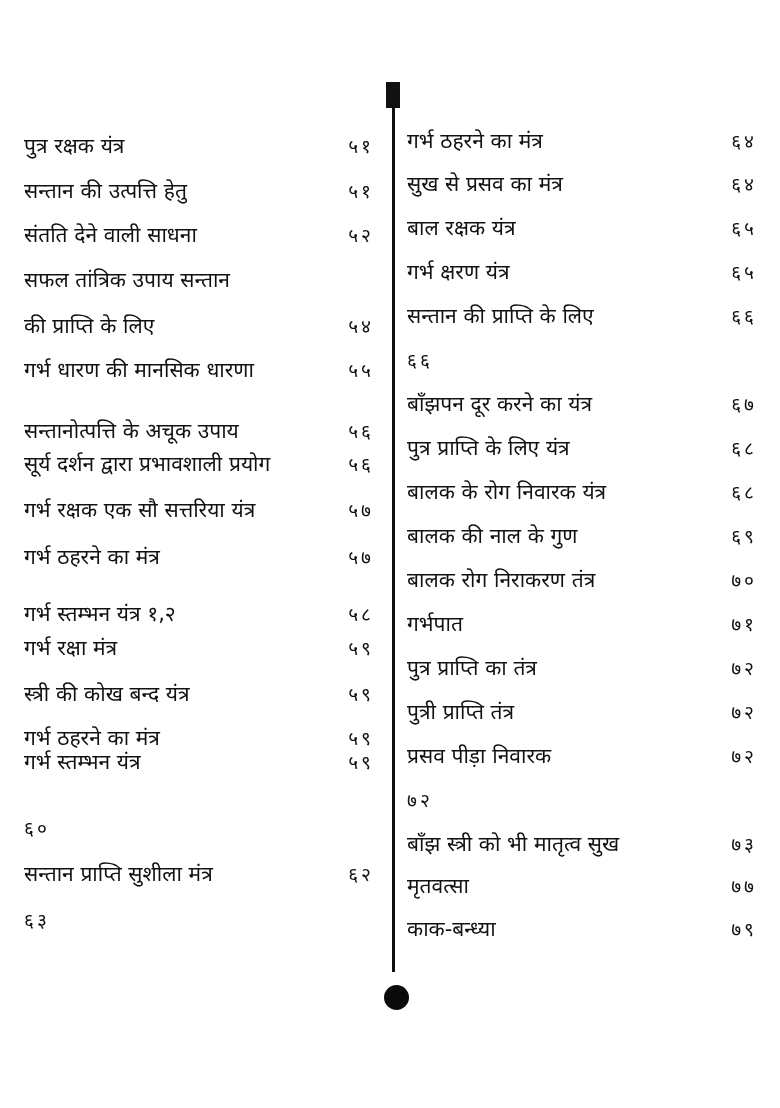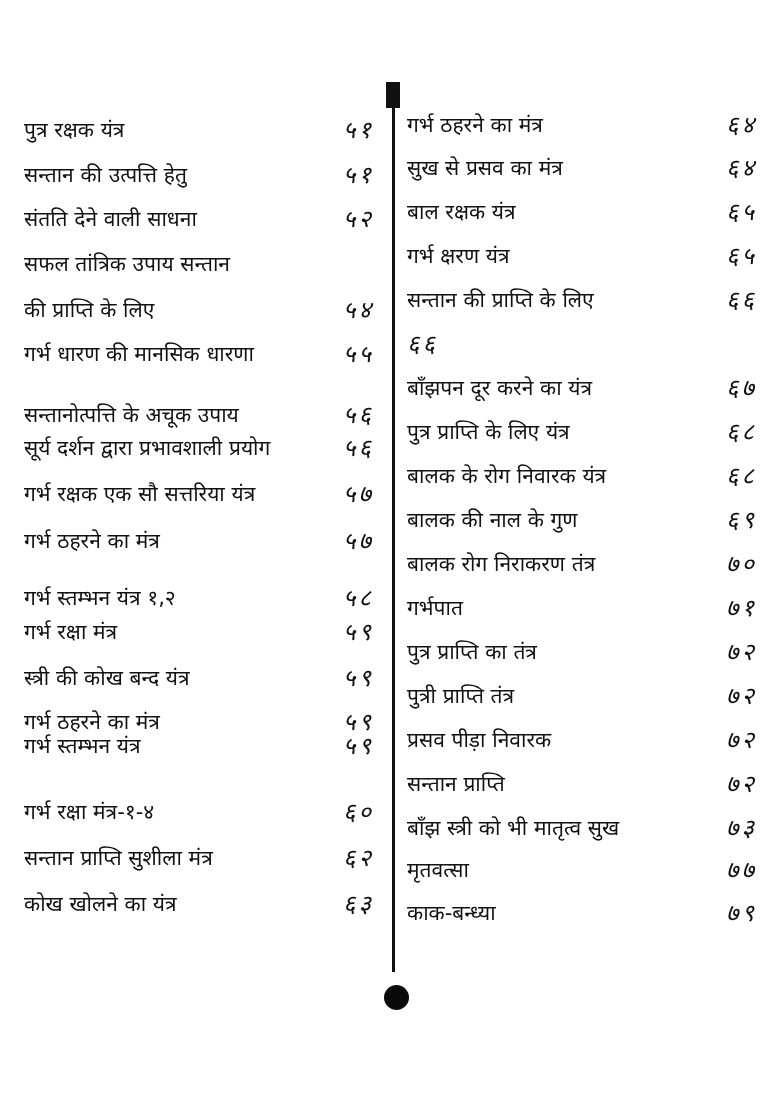--- a/index.html
+++ b/index.html
@@ -2,23 +2,23 @@
 <html><head>
   <meta charset="utf-8">
   <style>
     html, body { margin: 0; padding: 0; background: #ffffff; }
     body { width: 780px; height: 1108px; position: relative; overflow: hidden;
            font-family: "DejaVu Sans", "Liberation Sans", sans-serif; color: #111; }
     .col { position: absolute; top: 0; }
     .col-left { left: 24px; width: 352px; }
     .col-right { left: 407px; width: 352px; }
     .row { position: absolute; left: 0; right: 0; height: 36px; display: flex;
-           align-items: flex-end; justify-content: space-between; font-size: 21px; line-height: 36px; white-space: nowrap; }
+           align-items: flex-end; justify-content: space-between; font-size: 21px; line-height: 36px; white-space: nowrap; margin-top: 16px; }
     .row .title { letter-spacing: 0px; }
-    .row .page { font-size: 24px; letter-spacing: 3px; padding-right: 2px; font-style: italic; }
+    .row .page { font-size: 19px; letter-spacing: 3px; padding-right: 2px; }
     .divider-line { position: absolute; left: 392px; top: 84px; width: 3px; height: 888px; background: #111; }
     .divider-cap { position: absolute; left: 386px; top: 82px; width: 14px; height: 26px; background: #111; }
     .divider-dot { position: absolute; left: 384px; top: 985px; width: 25px; height: 25px; border-radius: 50%; background: #0a0a0a; }
   </style>
 </head>
 <body>
 
 <div class="col col-left">
   <div class="row" style="top:112px">
       <span class="title">पुत्र रक्षक यंत्र</span>
@@ -74,29 +74,27 @@
     </div>
   <div class="row" style="top:704px">
       <span class="title">गर्भ ठहरने का मंत्र</span>
       <span class="page">५९</span>
     </div>
   <div class="row" style="top:728px">
       <span class="title">गर्भ स्तम्भन यंत्र</span>
       <span class="page">५९</span>
     </div>
   <div class="row" style="top:794px">
-      <span class="title">गर्भ रक्षा मंत्र-१-४</span>
       <span class="page">६०</span>
     </div>
   <div class="row" style="top:840px">
       <span class="title">सन्तान प्राप्ति सुशीला मंत्र</span>
       <span class="page">६२</span>
     </div>
   <div class="row" style="top:886px">
-      <span class="title">कोख खोलने का यंत्र</span>
       <span class="page">६३</span>
     </div>
 </div>
 
 <div class="divider-cap"></div>
 <div class="divider-line"></div>
 <div class="divider-dot"></div>
 
 <div class="col col-right">
   <div class="row" style="top:107px">
@@ -152,21 +150,20 @@
     </div>
   <div class="row" style="top:678px">
       <span class="title">पुत्री प्राप्ति तंत्र</span>
       <span class="page">७२</span>
     </div>
   <div class="row" style="top:722px">
       <span class="title">प्रसव पीड़ा निवारक</span>
       <span class="page">७२</span>
     </div>
   <div class="row" style="top:766px">
-      <span class="title">सन्तान प्राप्ति</span>
       <span class="page">७२</span>
     </div>
   <div class="row" style="top:810px">
       <span class="title">बाँझ स्त्री को भी मातृत्व सुख</span>
       <span class="page">७३</span>
     </div>
   <div class="row" style="top:852px">
       <span class="title">मृतवत्सा</span>
       <span class="page">७७</span>
     </div>

